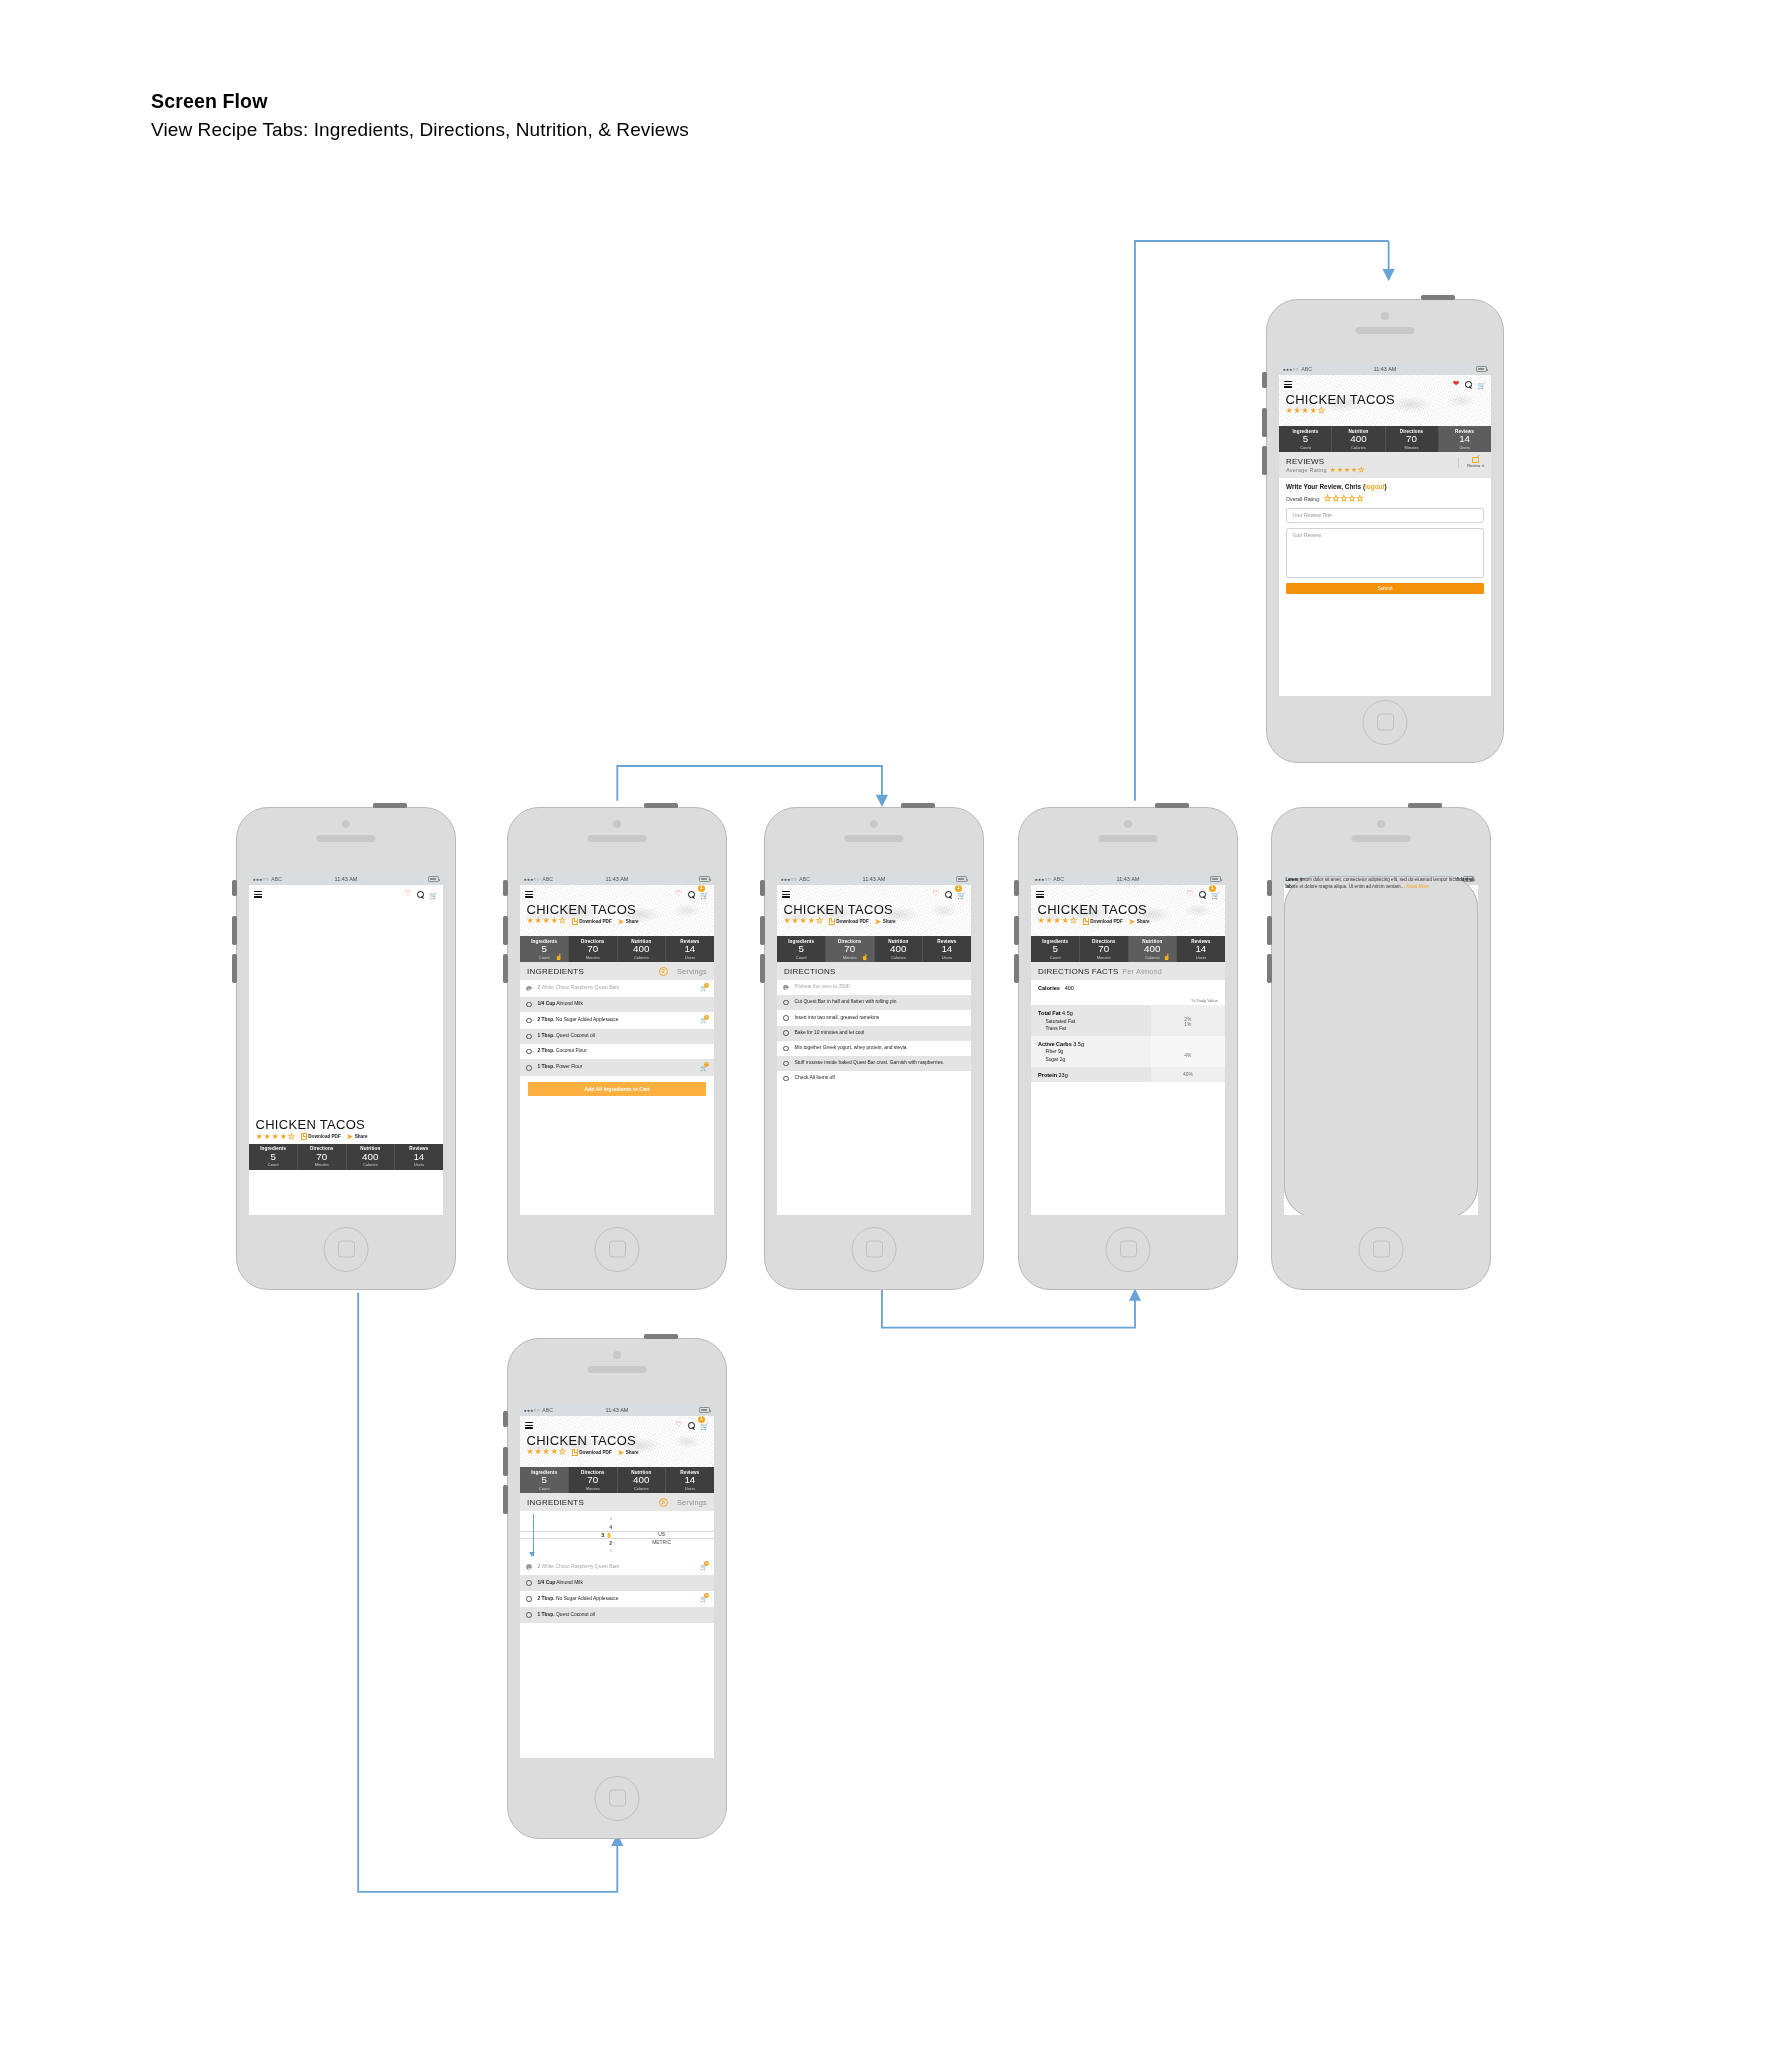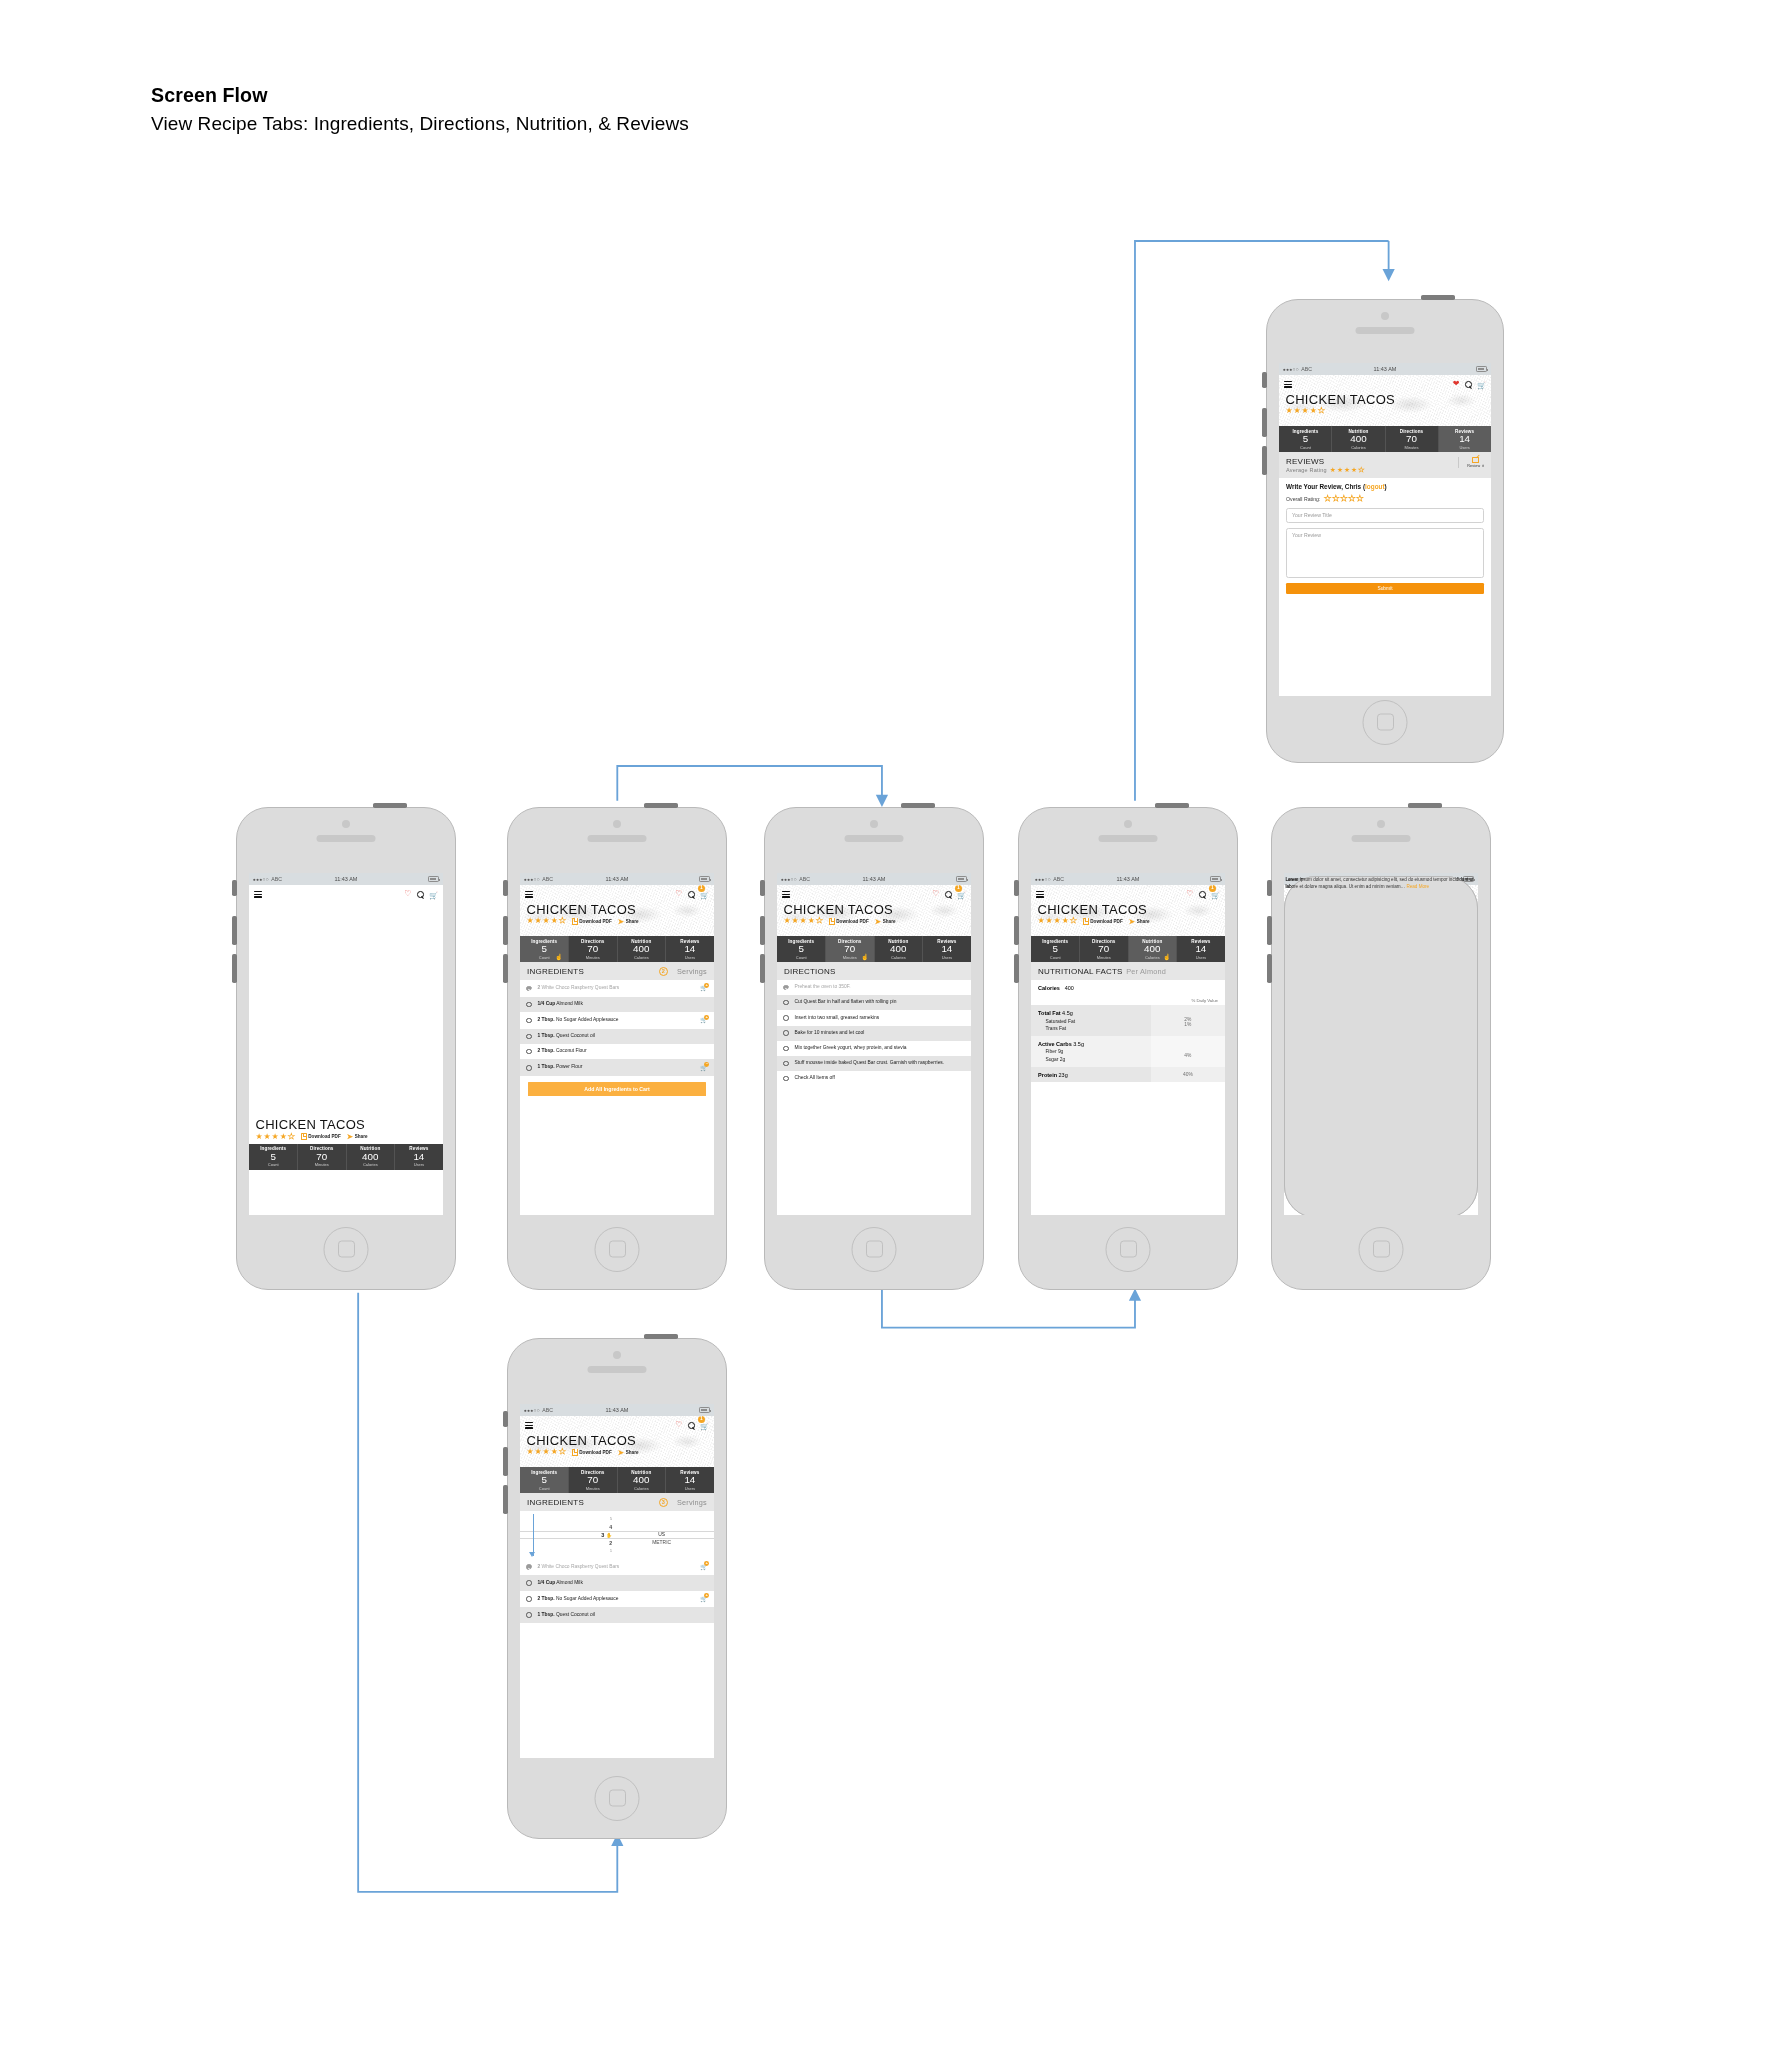--- a/index.html
+++ b/index.html
@@ -4,21 +4,21 @@
 <style>
   * { box-sizing: border-box; margin:0; padding:0; }
   html,body { background:#ffffff; }
   body {
     width:1792px; height:2046px; position:relative;
     font-family:"Liberation Sans", sans-serif;
     -webkit-font-smoothing:antialiased;
   }
 
   
-  .title-block { position:absolute; left:151px; top:84px; }
+  .title-block { position:absolute; left:151px; top:90px; }
   .title-block h1 { font-size:19.6px; font-weight:bold; color:#000; letter-spacing:0.1px; }
   .title-block h2 { font-size:19px; font-weight:normal; color:#000; margin-top:6.1px; letter-spacing:0.1px; }
 
   
   #connectors { position:absolute; left:0; top:0; width:1792px; height:2046px; pointer-events:none; }
 
   
   .phone { position:absolute; }
   .phone .body {
     position:absolute; left:0; top:0; width:100%; height:100%;
@@ -775,21 +775,21 @@
           <span class="hand">☝</span>
         </div>
         <div class="tab">
           <div class="lbl">Reviews</div>
           <div class="val">14</div>
           <div class="sub">Users</div>
         </div>
       </div>
 
     <div class="sechead">
-      <span>NUTRITIONAL FACTS</span>
+      <span>DIRECTIONS FACTS</span>
       <span class="persv">Per Almond</span>
     </div>
 
     <div class="nut-cal">
       <b>Calories</b>
       <span>400</span>
     </div>
     <div class="nut-dv">
       <span>% Daily Value</span>
     </div>

